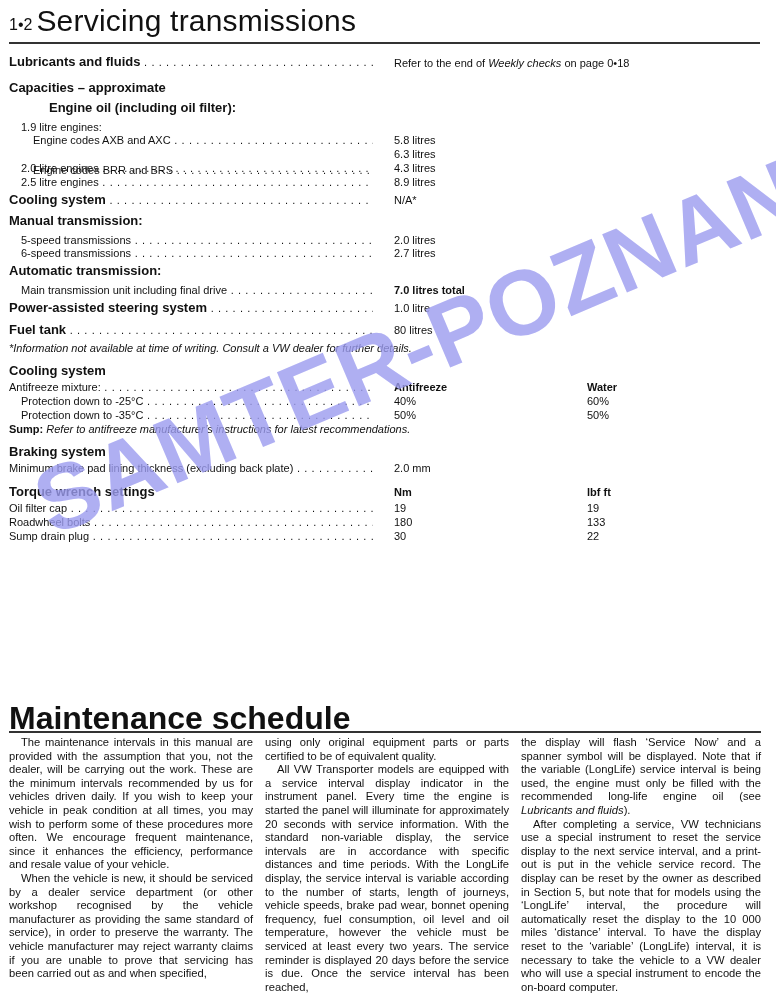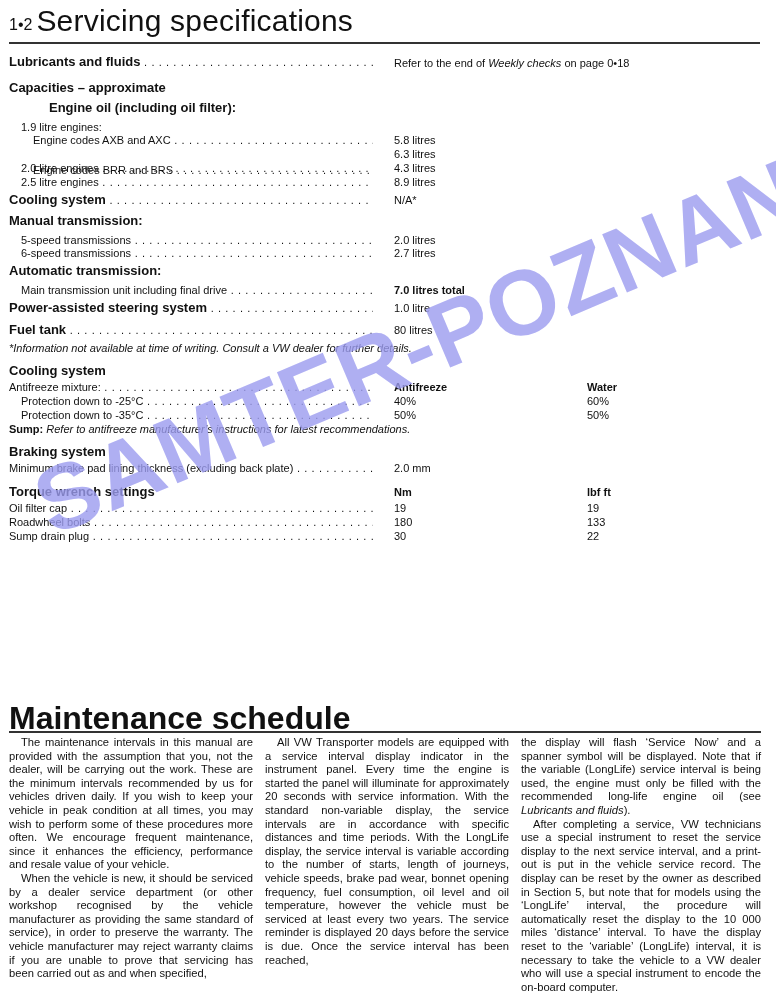--- a/index.html
+++ b/index.html
@@ -46,21 +46,21 @@
       position: absolute; left: 40px; top: 455px;
       font-size: 92px; font-weight: bold; color: #9c9cf0; opacity: 0.8;
       transform: rotate(-23deg); transform-origin: left center;
       white-space: nowrap; pointer-events: none; letter-spacing: 1px;
     }
   </style>
 </head>
 <body>
 
 <div class="abs page-header">
-  <span class="page-num">1•2</span><span class="page-title">Servicing specifications</span>
+  <span class="page-num">1•2</span><span class="page-title">Servicing transmissions</span>
 </div>
 <div class="rule" style="top:42px; width:751px;"></div>
 
 <div class="abs lbl bold" style="top:54px;"><span class="dots">Lubricants and fluids</span></div>
 <div class="abs val c1" style="top:57px;"><span>Refer to the end of </span><i>Weekly checks</i><span> on page 0•18</span></div>
 
 <div class="abs heading" style="top:80px;">Capacities – approximate</div>
 <div class="abs heading" style="top:100px;padding-left:40px;">Engine oil (including oil filter):</div>
 <div class="abs lbl i1" style="top:121px;">1.9 litre engines:</div>
 
@@ -127,20 +127,21 @@
 <div class="abs val c2" style="top:530px;">22</div>
 
 <div class="abs ms-title">Maintenance schedule</div>
 <div class="rule" style="top:731px; width:752px;"></div>
 
 <div class="col col1">
   <p>The maintenance intervals in this manual are provided with the assumption that you, not the dealer, will be carrying out the work. These are the minimum intervals recommended by us for vehicles driven daily. If you wish to keep your vehicle in peak condition at all times, you may wish to perform some of these procedures more often. We encourage frequent maintenance, since it enhances the efficiency, performance and resale value of your vehicle.</p>
   <p>When the vehicle is new, it should be serviced by a dealer service department (or other workshop recognised by the vehicle manufacturer as providing the same standard of service), in order to preserve the warranty. The vehicle manufacturer may reject warranty claims if you are unable to prove that servicing has been carried out as and when specified,</p>
 </div>
 <div class="col col2">
+  <p class="cont">using only original equipment parts or parts certified to be of equivalent quality.</p>
   <p>All VW Transporter models are equipped with a service interval display indicator in the instrument panel. Every time the engine is started the panel will illuminate for approximately 20 seconds with service information. With the standard non-variable display, the service intervals are in accordance with specific distances and time periods. With the LongLife display, the service interval is variable according to the number of starts, length of journeys, vehicle speeds, brake pad wear, bonnet opening frequency, fuel consumption, oil level and oil temperature, however the vehicle must be serviced at least every two years. The service reminder is displayed 20 days before the service is due. Once the service interval has been reached,</p>
 </div>
 <div class="col col3">
   <p class="cont"><span>the display will flash ‘Service Now’ and a spanner symbol will be displayed. Note that if the variable (LongLife) service interval is being used, the engine must only be filled with the recommended long-life engine oil (see </span><i>Lubricants and fluids</i><span>).</span></p>
   <p>After completing a service, VW technicians use a special instrument to reset the service display to the next service interval, and a print-out is put in the vehicle service record. The display can be reset by the owner as described in Section 5, but note that for models using the ‘LongLife’ interval, the procedure will automatically reset the display to the 10 000 miles ‘distance’ interval. To have the display reset to the ‘variable’ (LongLife) interval, it is necessary to take the vehicle to a VW dealer who will use a special instrument to encode the on-board computer.</p>
 </div>
 
 <div class="watermark">SAMTER-POZNAN</div>
 
 </body></html>

